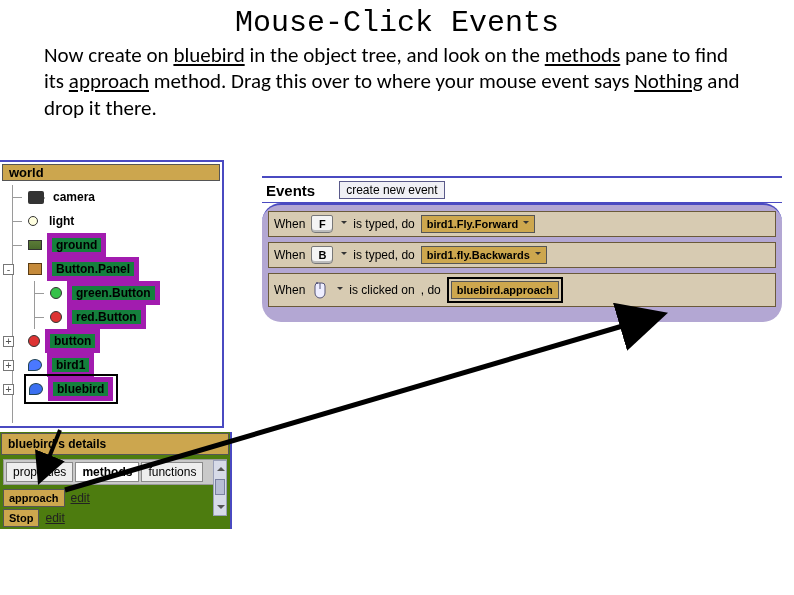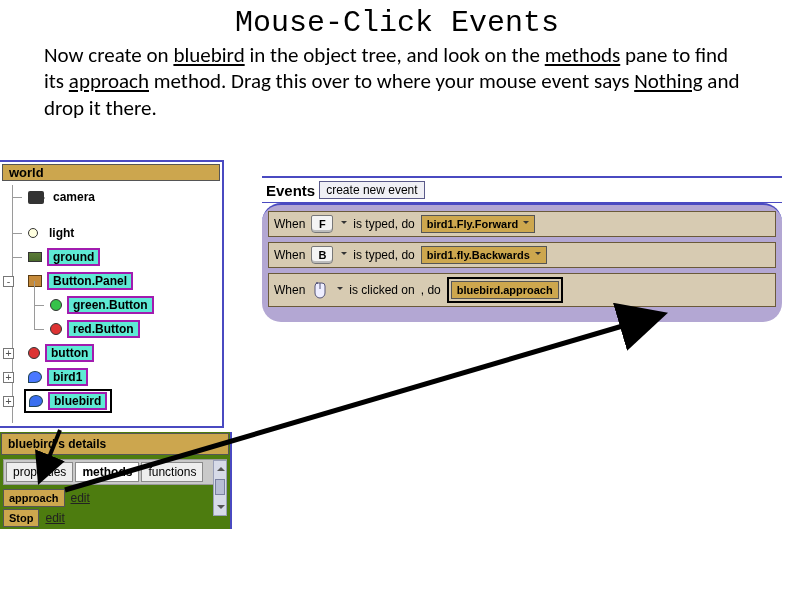--- a/index.html
+++ b/index.html
@@ -19,41 +19,41 @@
   .connector { position:absolute; width:10px; height:1px; background:#9a9a9a; }
   .vline { position:absolute; width:1px; background:#9a9a9a; }
   .icon-cam { width:16px; height:13px; background:#333; position:relative; border-radius:2px; margin-right:4px;}
   .icon-cam::after{content:"";position:absolute;right:-5px;top:3px;border:4px solid transparent;border-left:5px solid #333;}
   .icon-bulb { width:10px; height:10px; border:1px solid #333; border-radius:50%; background:#ffffe0; margin-right:6px;}
   .icon-ground { width:14px; height:10px; background:linear-gradient(#5b7b37,#4a6a2c); border:1px solid #333; margin-right:5px;}
   .icon-box { width:14px; height:12px; background:#c58a3a; border:1px solid #5a3b12; margin-right:5px;}
   .icon-btn { width:12px; height:12px; border-radius:50%; border:1px solid #333; margin-right:5px;}
   .icon-bird { width:14px; height:12px; background:#4a78ff; border:1px solid #245; border-radius:50% 50% 50% 0; margin-right:5px;}
   .node-label { font: bold 12px Arial; padding: 0 4px; border: 1px solid transparent; }
-  .node-label.tilebg { background: #5eead4; border: 2px solid #a21caf; }
+  .node-label.tilebg { background: #15803d; border: 5px solid #a21caf; }
   .node-row-highlight { border: 2px solid #000; padding: 1px 3px; display:inline-flex; align-items:center; }
 
   
   .details-panel { position: absolute; left: 0; top: 272px; width: 232px; border-right: 2px solid #4a4ac1; background:#4d7c0f; }
   .details-header { background: #cca64e; font: bold 12px Arial; padding: 3px 6px; border:1px solid #555; margin:1px;}
   .tabs { display:flex; gap:2px; margin:4px 3px; background:#c9c9c9; border:1px solid #9a9a9a; padding:2px;}
   .tab { font: 12px Arial; padding: 2px 6px; border:1px solid #8a8a8a; background:#eee; }
   .tab.active { background:#fff; font-weight:bold; }
   .method-row { display:flex; align-items:center; gap:6px; margin:2px 3px; }
   .tile { background:#cda74e; border:1px solid #555; font: bold 11px Arial; padding:2px 5px; display:inline-block;}
   .edit-link { font: 12px Arial; text-decoration: underline; color:#222; }
   .scrollbar-v { position:absolute; right:3px; top:28px; width:14px; height:56px; background:#d7dbe8; border:1px solid #9aa0b8;}
   .scrollbar-v::before,.scrollbar-v::after{content:"";position:absolute;left:3px;width:0;height:0;border:4px solid transparent;}
   .scrollbar-v::before{top:2px;border-bottom-color:#555;}
   .scrollbar-v::after{bottom:2px;border-top-color:#555;}
   .scrollbar-v .thumb{position:absolute;left:1px;right:1px;top:18px;height:16px;background:#b8bed6;border:1px solid #7a81a1;}
 
   
   .events-panel { position:absolute; left:262px; top:16px; width:520px; }
-  .events-header { display:flex; align-items:flex-end; gap:4px; padding:3px 4px; background:#fff; border-bottom:1px solid #4a4ac1; border-top:2px solid #4a4ac1;}
+  .events-header { display:flex; align-items:flex-end; gap:24px; padding:3px 4px; background:#fff; border-bottom:1px solid #4a4ac1; border-top:2px solid #4a4ac1;}
   .events-title { font: bold 15px Arial; }
   .btn-create { font: 12px Arial; padding:1px 6px; border:1px solid #5a5a8a; background:#f0f0f5; }
   .event-list { background:#b3a7d3; padding:6px 6px 10px 6px; border-top:2px solid #4a4ac1;border-radius:19px;}
   .event-row { background:#d7cbb2; border:1px solid #6a5a3a; padding:3px 5px; margin-bottom:5px; display:flex; align-items:center; gap:6px; font: 12px Arial; }
   .keycap { display:inline-flex; align-items:center; justify-content:center; width:22px; height:18px; background:#f4f4f4; border:1px solid #777; border-radius:2px 2px 4px 4px; font: bold 11px Arial; box-shadow: inset 0 -2px 0 #bbb;}
   .mouse-icon { width:18px; height:18px; display:inline-block; position:relative;}
   .mouse-icon svg{width:18px;height:18px;}
   .action-tile { background:#cda74e; border:1px solid #555; font: bold 11px Arial; padding:2px 5px; display:inline-flex; align-items:center; gap:3px;}
   .dd { width:0;height:0;border:3px solid transparent;border-top-color:#333;display:inline-block;margin-left:2px;}
   .target-chip { background:#e8d7a9; border:1px solid #776233; padding:1px 4px; font: bold 11px Arial; display:inline-flex; align-items:center; gap:3px;}
@@ -75,21 +75,21 @@
   <div class="tree-panel">
     <div class="tree-header">world</div>
     <div class="tree">
       <div class="vline" style="left:6px;top:0;height:238px;"></div>
 
       <div class="tree-row" style="padding-left:22px;">
         <span class="connector" style="left:6px;"></span>
         <span class="icon-cam"></span>
         <span class="node-label">camera</span>
       </div>
-      <div class="tree-row" style="padding-left:22px;margin-top:12px;">
+      <div class="tree-row" style="padding-left:22px;">
         <span class="connector" style="left:6px;"></span>
         <span class="icon-bulb"></span>
         <span class="node-label">light</span>
       </div>
       <div class="tree-row" style="padding-left:22px;">
         <span class="connector" style="left:6px;"></span>
         <span class="icon-ground"></span>
         <span class="node-label tilebg">ground</span>
       </div>
       <div class="tree-row" style="padding-left:22px;">

